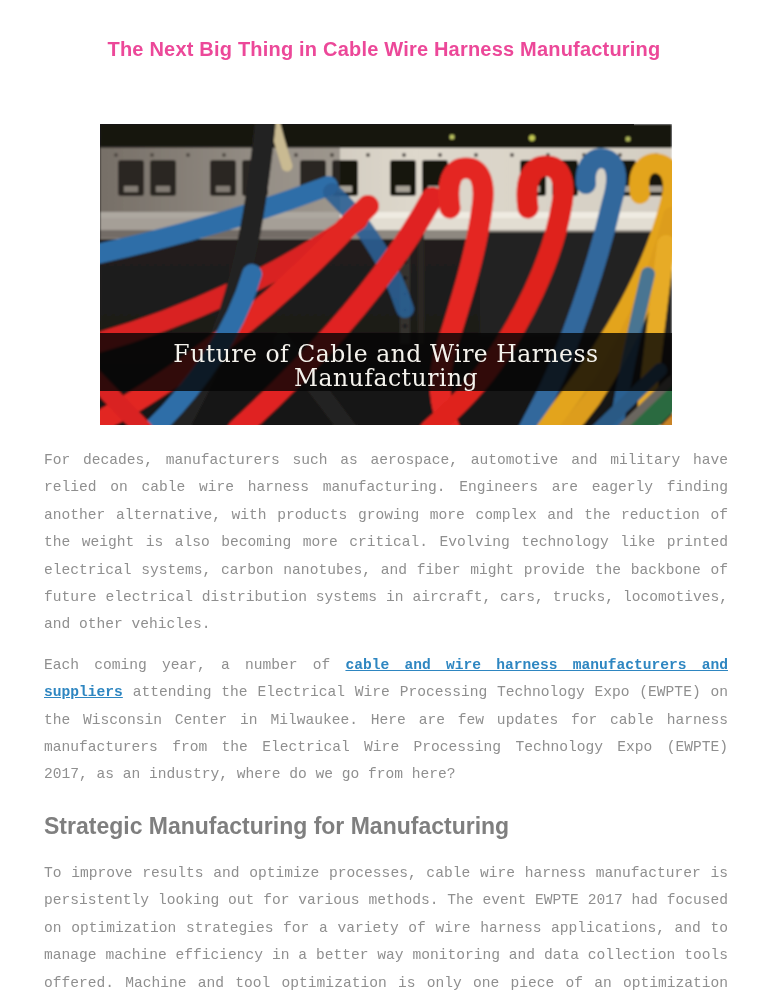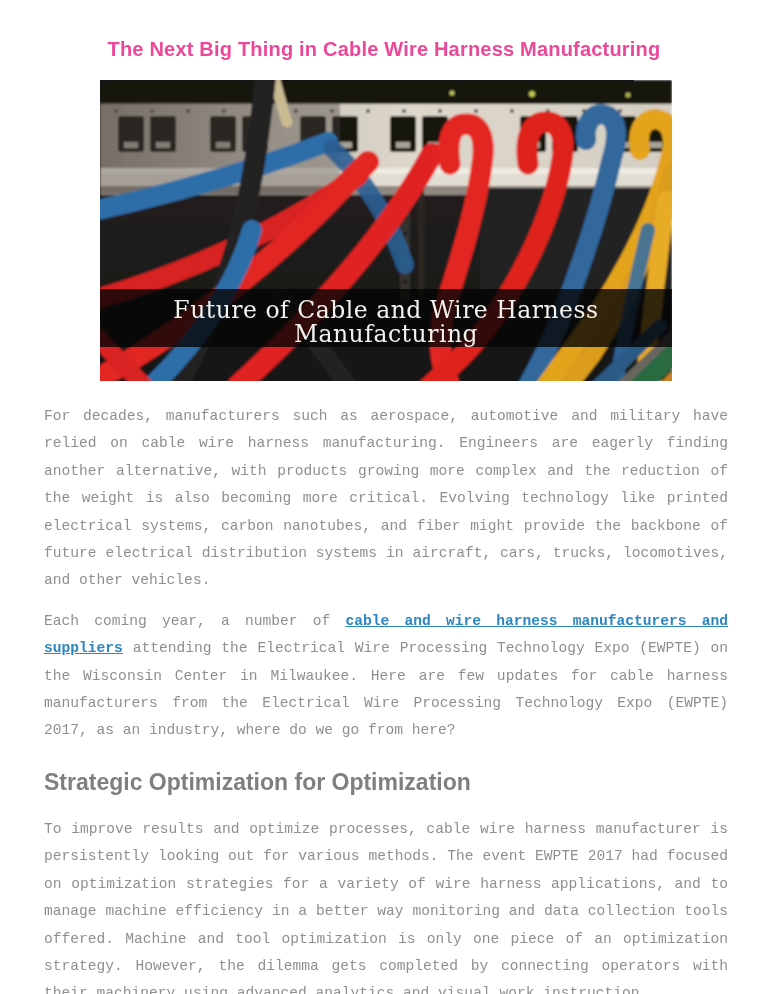--- a/index.html
+++ b/index.html
@@ -8,21 +8,21 @@
     width:768px; height:994px; margin:0 auto; position:relative;
     font-family:"Liberation Sans", sans-serif; background:#ffffff; overflow:hidden;
   }
   .page-title {
     padding-top:38px; text-align:center;
     font-size:20px; font-weight:bold; color:#ec4899; letter-spacing:0.2px;
     line-height:23px;
   }
   .hero {
     display:block; width:534px; height:301px;
-    margin:19px 0 0 100px; background:#1b1918;
+    margin:63px 0 0 100px; background:#1b1918;
   }
   .hero svg { display:block; }
   .body-para {
     margin:0 40px 0 44px; text-align:justify;
     font-size:14.6px; line-height:27.4px; color:#8f8f8f;font-family:Liberation Mono, monospace;
   }
   .para-1 { margin-top:22px; }
   .para-2 { margin-top:13px; }
   .para-3 { margin-top:20px; }
   .inline-link {
@@ -177,15 +177,15 @@
     <rect x="0" y="209" width="572" height="58" fill="#050505" opacity="0.8"></rect>
     <text class="banner-caption" x="286" y="238" text-anchor="middle" font-size="23.5" letter-spacing="0.5" fill="#f4f2ec">Future of Cable and Wire Harness</text>
     <text class="banner-caption" x="286" y="262" text-anchor="middle" font-size="23.5" letter-spacing="0.5" fill="#f4f2ec">Manufacturing</text>
   </svg>
 </figure>
 
 <p class="body-para para-1">For decades, manufacturers such as aerospace, automotive and military have relied on cable wire harness manufacturing. Engineers are eagerly finding another alternative, with products growing more complex and the reduction of the weight is also becoming more critical. Evolving technology like printed electrical systems, carbon nanotubes, and fiber might provide the backbone of future electrical distribution systems in aircraft, cars, trucks, locomotives, and other vehicles.</p>
 
 <p class="body-para para-2"><span>Each coming year, a number of </span><a class="inline-link" href="#">cable and wire harness manufacturers and suppliers</a><span> attending the Electrical Wire Processing Technology Expo (EWPTE) on the Wisconsin Center in Milwaukee. Here are few updates for cable harness manufacturers from the Electrical Wire Processing Technology Expo (EWPTE) 2017, as an industry, where do we go from here?</span></p>
 
-<h2 class="section-heading">Strategic Optimization for Optimization</h2>
+<h2 class="section-heading">Strategic Manufacturing for Manufacturing</h2>
 
 <p class="body-para para-3">To improve results and optimize processes, cable wire harness manufacturer is persistently looking out for various methods. The event EWPTE 2017 had focused on optimization strategies for a variety of wire harness applications, and to manage machine efficiency in a better way monitoring and data collection tools offered. Machine and tool optimization is only one piece of an optimization strategy. However, the dilemma gets completed by connecting operators with their machinery using advanced analytics and visual work instruction.</p>
 
 </body></html>

